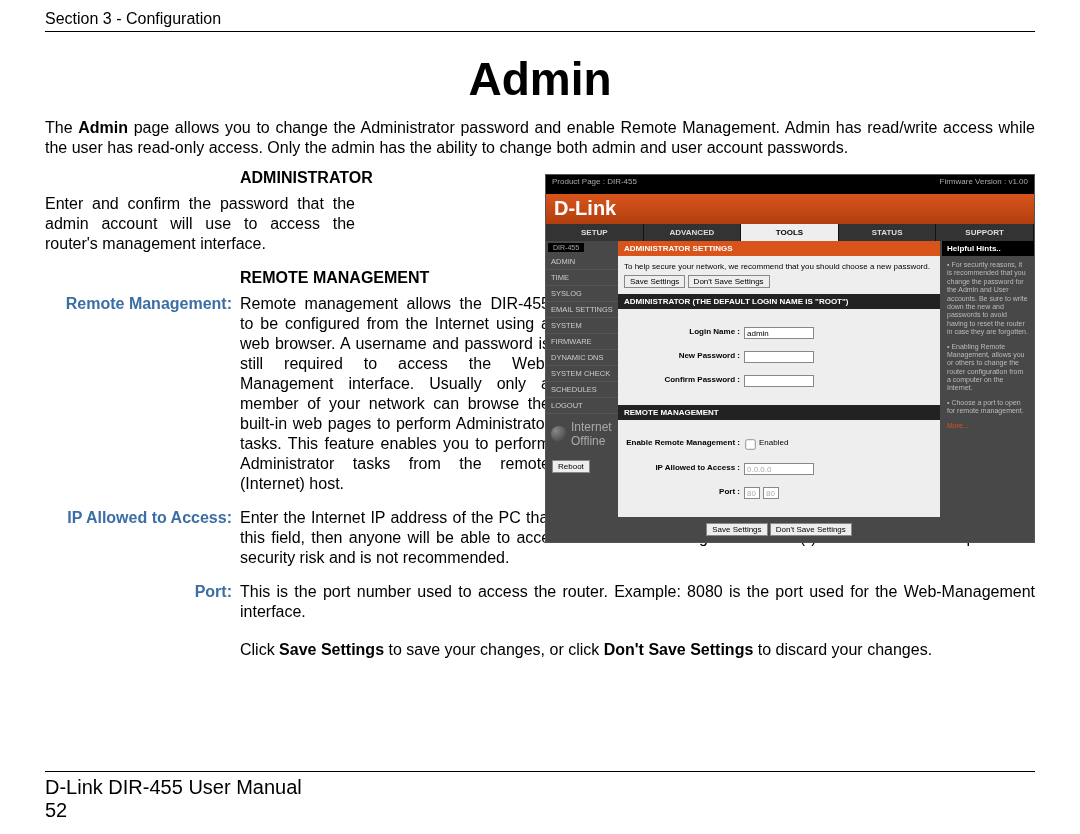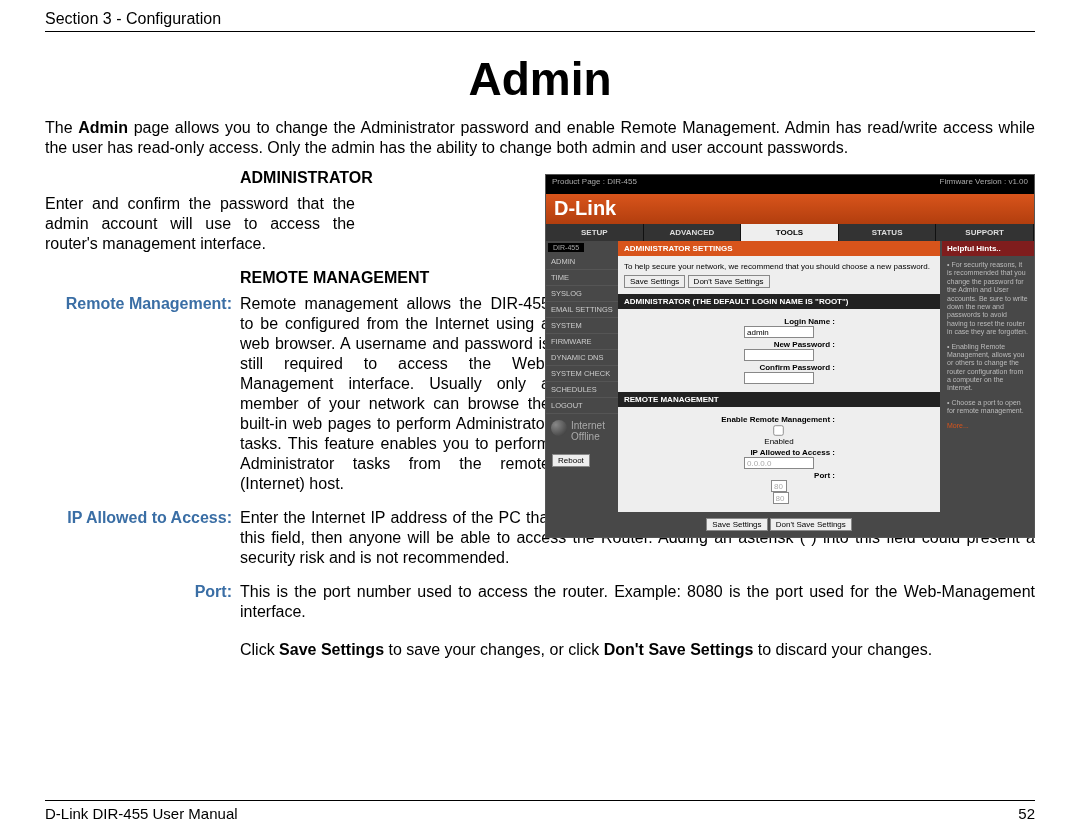--- a/index.html
+++ b/index.html
@@ -113,24 +113,24 @@
   .shot .side-item {
     color: #ccc;
     font-size: 7.5px;
     text-transform: uppercase;
     padding: 3px 5px;
     border-bottom: 1px solid #555;
   }
   .shot .side-internet {
     padding: 6px 5px;
     display: flex;
-    align-items: flex-start;
+    align-items: center;
     gap: 4px;
     color: #aaa;
-    font-size: 10px;
+    font-size: 12px;
   }
   .shot .globe {
     width: 16px; height: 16px; border-radius: 50%;
     background: radial-gradient(circle at 30% 30%, #888, #333);
   }
   .shot .side-reboot {
     margin: 6px;
   }
   .shot .btn {
     font-family: Arial, sans-serif;
@@ -174,51 +174,52 @@
     background: #eee;
     color: #000;
     padding: 6px;
     font-size: 8px;
   }
   .shot .hints {
     width: 92px;
     background: #484848;
   }
   .shot .hints-title {
-    background: #7f1d1d;
+    background: #000000;
     color: #fff;
     font-size: 8px;
     font-weight: bold;
     padding: 3px 5px;
   }
   .shot .hints-body {
     color: #bbb;
     font-size: 7px;
     padding: 5px;
     line-height: 1.2;
   }
   .shot .hints-body p { margin-bottom: 6px; }
   .shot .hints-body .more { color: #d8541b; }
-  .shot .row { display: flex; align-items: center; margin: 2px 0; flex-direction: column; }
+  .shot .row { display: flex; align-items: flex-start; margin: 12px 0; }
   .shot .lbl { width: 120px; text-align: right; font-weight: bold; padding-right: 4px; font-size: 8px; }
   .shot input.txt { font-size: 8px; width: 70px; border: 1px solid #888; height: 12px; padding: 0 2px; }
   .shot input.sm { width: 16px; }
   .shot input[type=checkbox] { transform: scale(0.8); margin-right: 2px; }
   .shot .btns { text-align: center; padding: 6px 0; background: #484848; }
 
   .footer {
     position: absolute;
     bottom: 12px;
     left: 45px;
     right: 45px;
     border-top: 1px solid #000;
     padding-top: 4px;
     display: flex;
     justify-content: space-between;
-    font-size: 15px;
+    font-size: 20px;
+    flex-direction: column;
   }
 </style>
 </head>
 <body>
 
 <div class="top-header">Section 3 - Configuration</div>
 
 <h1 class="page-title">Admin</h1>
 
 <p class="intro">

